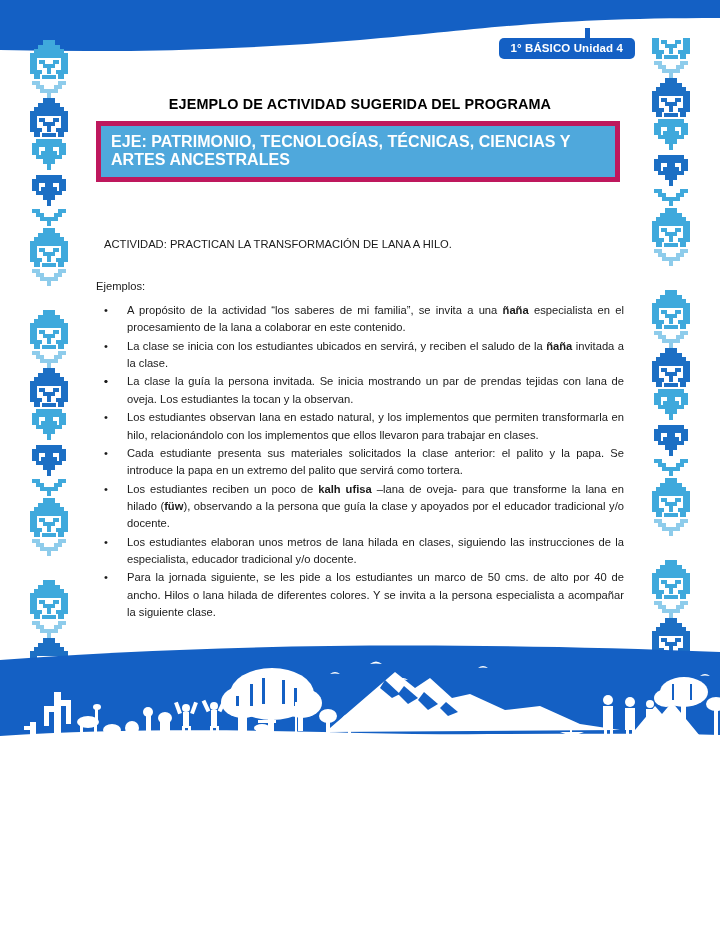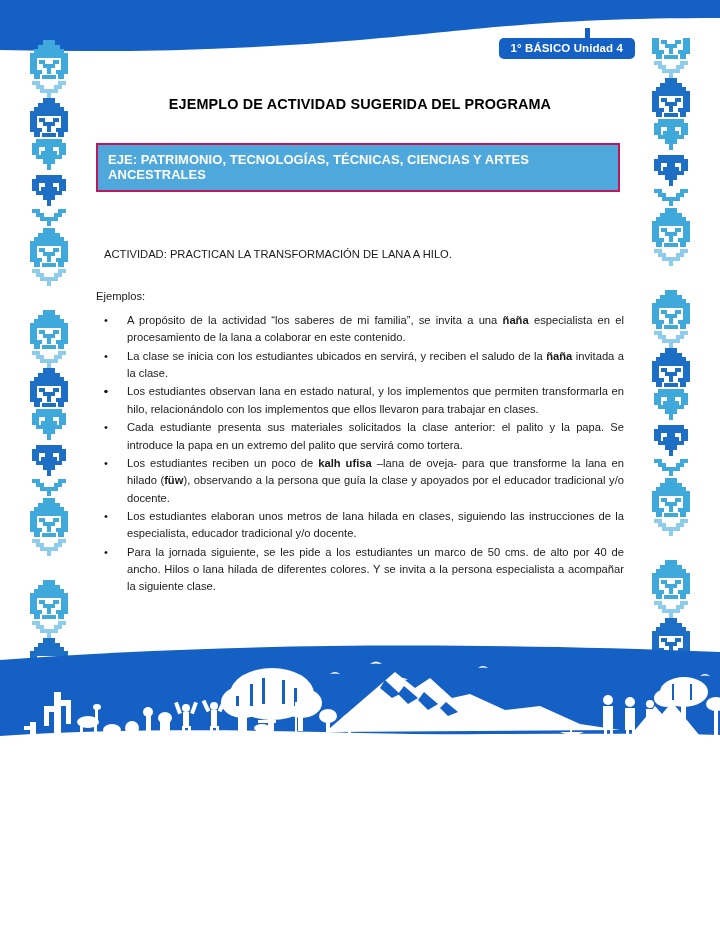--- a/index.html
+++ b/index.html
@@ -87,30 +87,30 @@
     top: 96px;
     width: 528px;
     z-index: 2;
   }
   #doc-title {
     text-align: center;
     font-size: 14.4px;
     font-weight: bold;
     color: #000000;
     letter-spacing: 0.15px;
-    margin: 0 0 31px 0;
+    margin: 0 0 9px 0;
   }
   #eje-bar {
     background: #4FA8DC;
     color: #ffffff;
-    font-size: 13px;
+    font-size: 16px;
     font-weight: bold;
     padding: 7px 10px 8px 10px;
     letter-spacing: 0.05px;
-    border: 2px solid #be185d;
+    border: 5px solid #be185d;
     box-sizing: border-box;
     width: 524px;
   }
   #activity-line {
     margin-top: 56px;
     font-size: 11.2px;
     color: #1a1a1a;
     padding-left: 8px;
   }
   #examples-label {
@@ -243,21 +243,21 @@
     <div id="eje-bar">EJE: PATRIMONIO, TECNOLOGÍAS, TÉCNICAS, CIENCIAS Y ARTES ANCESTRALES</div>
 
     <div id="activity-line">ACTIVIDAD: PRACTICAN LA TRANSFORMACIÓN DE LANA A HILO.</div>
 
     <div id="examples-label">Ejemplos:</div>
 
     <ul id="bullets">
         <li><span class="bullet-dot">•</span><span><span>A propósito de la actividad “los saberes de mi familia”, se invita a una </span><b>ñaña</b><span> especialista en el procesamiento de la lana a colaborar en este contenido.</span></span></li>
         <li><span class="bullet-dot">•</span><span><span>La clase se inicia con los estudiantes ubicados en servirá, y reciben el saludo de la </span><b>ñaña</b><span> invitada a la clase.</span></span></li>
         <li><span class="bullet-dot">•</span></li>
-        <li><span class="bullet-dot">•</span></li>
+        <li><span class="bullet-dot">•</span><span><span>La clase la guía la persona invitada. Se inicia mostrando un par de prendas tejidas con lana de oveja. Los estudiantes la tocan y la observan.</span></span></li>
         <li><span class="bullet-dot">•</span><span><span>Los estudiantes observan lana en estado natural, y los implementos que permiten transformarla en hilo, relacionándolo con los implementos que ellos llevaron para trabajar en clases.</span></span></li>
         <li><span class="bullet-dot">•</span><span><span>Cada estudiante presenta sus materiales solicitados la clase anterior: el palito y la papa. Se introduce la papa en un extremo del palito que servirá como tortera.</span></span></li>
         <li><span class="bullet-dot">•</span><span><span>Los estudiantes reciben un poco de </span><b>kalh ufisa</b><span> –lana de oveja- para que transforme la lana en hilado (</span><b>füw</b><span>), observando a la persona que guía la clase y apoyados por el educador tradicional y/o docente.</span></span></li>
         <li><span class="bullet-dot">•</span><span><span>Los estudiantes elaboran unos metros de lana hilada en clases, siguiendo las instrucciones de la especialista, educador tradicional y/o docente.</span></span></li>
         <li><span class="bullet-dot">•</span><span><span>Para la jornada siguiente, se les pide a los estudiantes un marco de 50 cms. de alto por 40 de ancho. Hilos o lana hilada de diferentes colores. Y se invita a la persona especialista a acompañar la siguiente clase.</span></span></li>
       </ul>
 
   </div>
 
   <div id="bottom-band">

